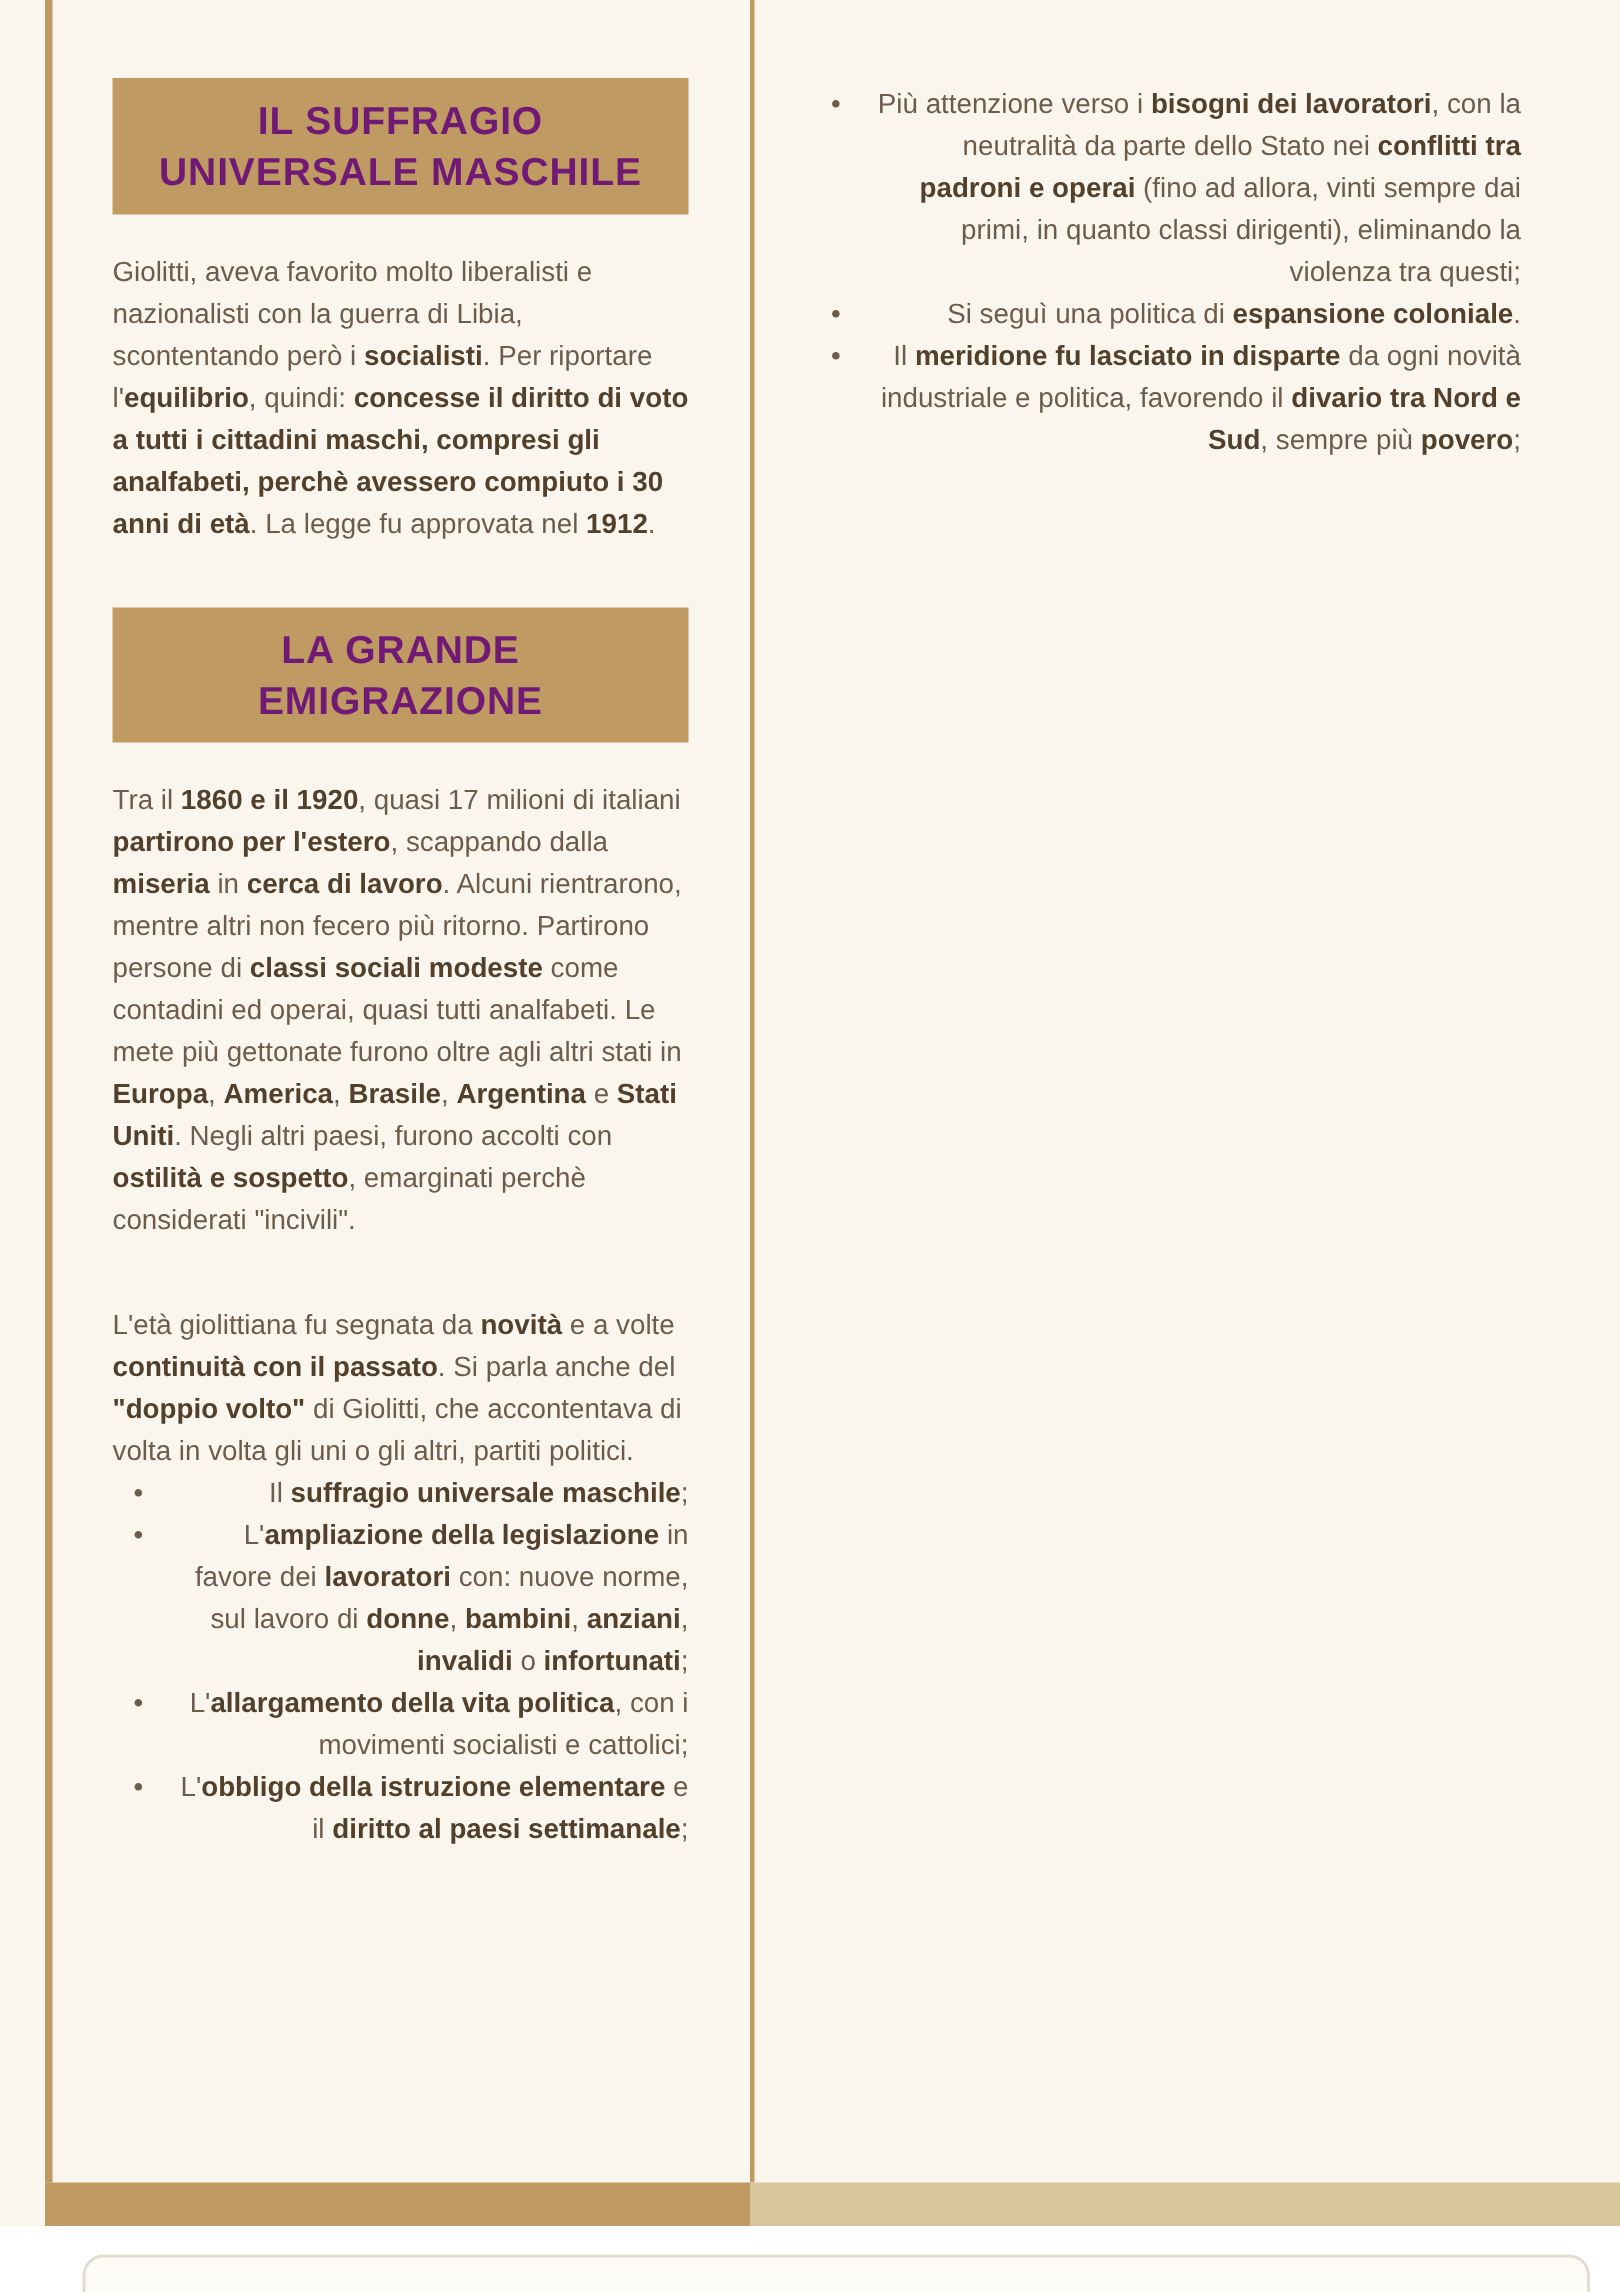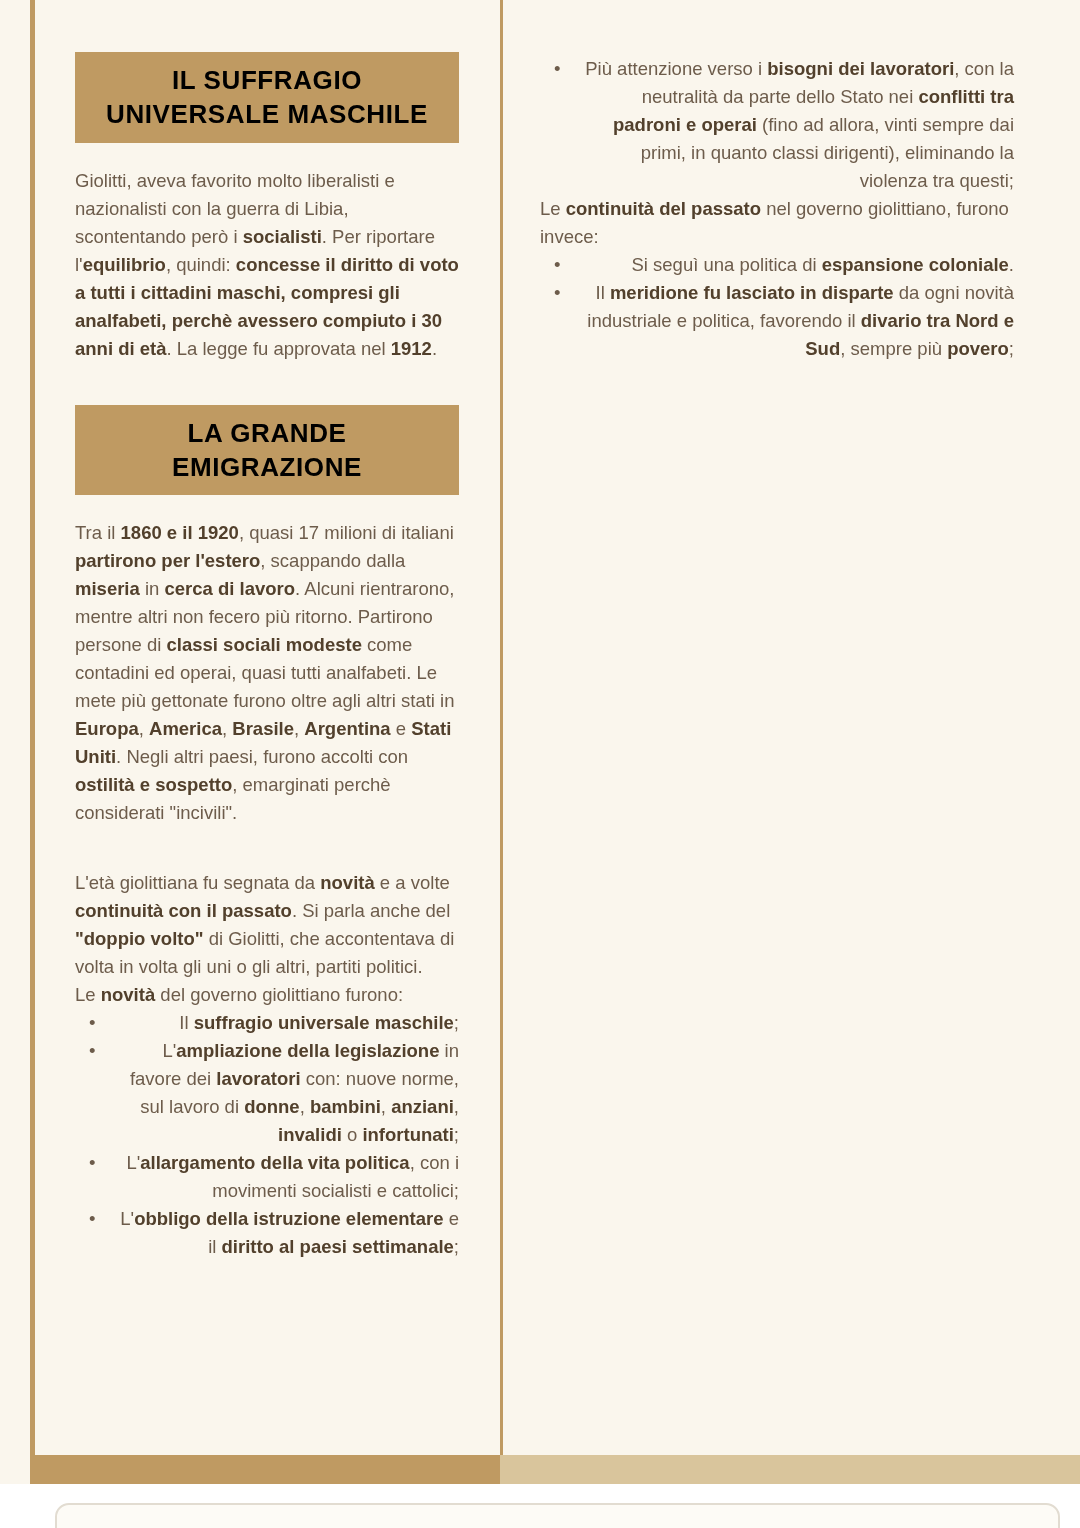--- a/index.html
+++ b/index.html
@@ -31,21 +31,21 @@
   .col-divider{
     position:absolute;left:500px;top:0;width:3px;height:1455px;
     background:var(--accent);
   }
   .col{position:absolute;top:52px;color:var(--text);font-size:18.5px;line-height:28px;}
   .col-left{left:75px;width:384px;}
   .col-right{left:540px;width:474px;top:55px;}
   section{margin:0 0 42px 0;}
   .hdr{
     background:var(--accent);
-    color:#000000;
+    color:#701a75;
     font-size:26px;
     font-weight:bold;
     line-height:1.32;
     text-align:center;
     letter-spacing:0.6px;
     padding:11px 24px;
     margin:0 0 24px 0;
   }
   p.body{margin:0;}
   .body b, li b{color:var(--bold);font-weight:bold;}
@@ -98,36 +98,34 @@
       <p class="body"><span>Giolitti, aveva favorito molto liberalisti e nazionalisti con la guerra di Libia, scontentando però i </span><b>socialisti</b><span>. Per riportare l'</span><b>equilibrio</b><span>, quindi: </span><b>concesse il diritto di voto a tutti i cittadini maschi, compresi gli analfabeti, perchè avessero compiuto i 30 anni di età</b><span>. La legge fu approvata nel </span><b>1912</b><span>.</span></p>
     </section>
 
     <section>
       <h2 class="hdr">LA GRANDE EMIGRAZIONE</h2>
       <p class="body"><span>Tra il </span><b>1860 e il 1920</b><span>, quasi 17 milioni di italiani </span><b>partirono per l'estero</b><span>, scappando dalla </span><b>miseria</b><span> in </span><b>cerca di lavoro</b><span>. Alcuni rientrarono, mentre altri non fecero più ritorno. Partirono persone di </span><b>classi sociali modeste</b><span> come contadini ed operai, quasi tutti analfabeti. Le mete più gettonate furono oltre agli altri stati in </span><b>Europa</b><span>, </span><b>America</b><span>, </span><b>Brasile</b><span>, </span><b>Argentina</b><span> e </span><b>Stati Uniti</b><span>. Negli altri paesi, furono accolti con </span><b>ostilità e sospetto</b><span>, emarginati perchè considerati "incivili".</span></p>
     </section>
 
     <section style="margin-bottom:0;">
       <p class="body"><span>L'età giolittiana fu segnata da </span><b>novità</b><span> e a volte </span><b>continuità con il passato</b><span>. Si parla anche del </span><b>"doppio volto"</b><span> di Giolitti, che accontentava di volta in volta gli uni o gli altri, partiti politici.</span></p>
-      <p class="body"><span>Le </span><b>novità</b><span> del governo giolittiano furono:</span></p>
       <ul class="blist">
           <li><span>Il </span><b>suffragio universale maschile</b><span>;</span></li>
           <li><span>L'</span><b>ampliazione della legislazione</b><span> in favore dei </span><b>lavoratori</b><span> con: nuove norme, sul lavoro di </span><b>donne</b><span>, </span><b>bambini</b><span>, </span><b>anziani</b><span>, </span><b>invalidi</b><span> o </span><b>infortunati</b><span>;</span></li>
           <li><span>L'</span><b>allargamento della vita politica</b><span>, con i movimenti socialisti e cattolici;</span></li>
           <li><span>L'</span><b>obbligo della istruzione elementare</b><span> e il </span><b>diritto al paesi settimanale</b><span>;</span></li>
         </ul>
     </section>
 
   </div>
 
   <div class="col col-right">
     <ul class="blist">
         <li><span>Più attenzione verso i </span><b>bisogni dei lavoratori</b><span>, con la neutralità da parte dello Stato nei </span><b>conflitti tra padroni e operai</b><span> (fino ad allora, vinti sempre dai primi, in quanto classi dirigenti), eliminando la violenza tra questi;</span></li>
       </ul>
-    <p class="body"><span>Le </span><b>continuità del passato</b><span> nel governo giolittiano, furono invece:</span></p>
     <ul class="blist">
         <li><span>Si seguì una politica di </span><b>espansione coloniale</b><span>.</span></li>
         <li><span>Il </span><b>meridione fu lasciato in disparte</b><span> da ogni novità industriale e politica, favorendo il </span><b>divario tra Nord e Sud</b><span>, sempre più </span><b>povero</b><span>;</span></li>
       </ul>
   </div>
 
   <div class="bottom-bar">
     <div class="bar-left"></div>
     <div class="bar-right"></div>
   </div>

